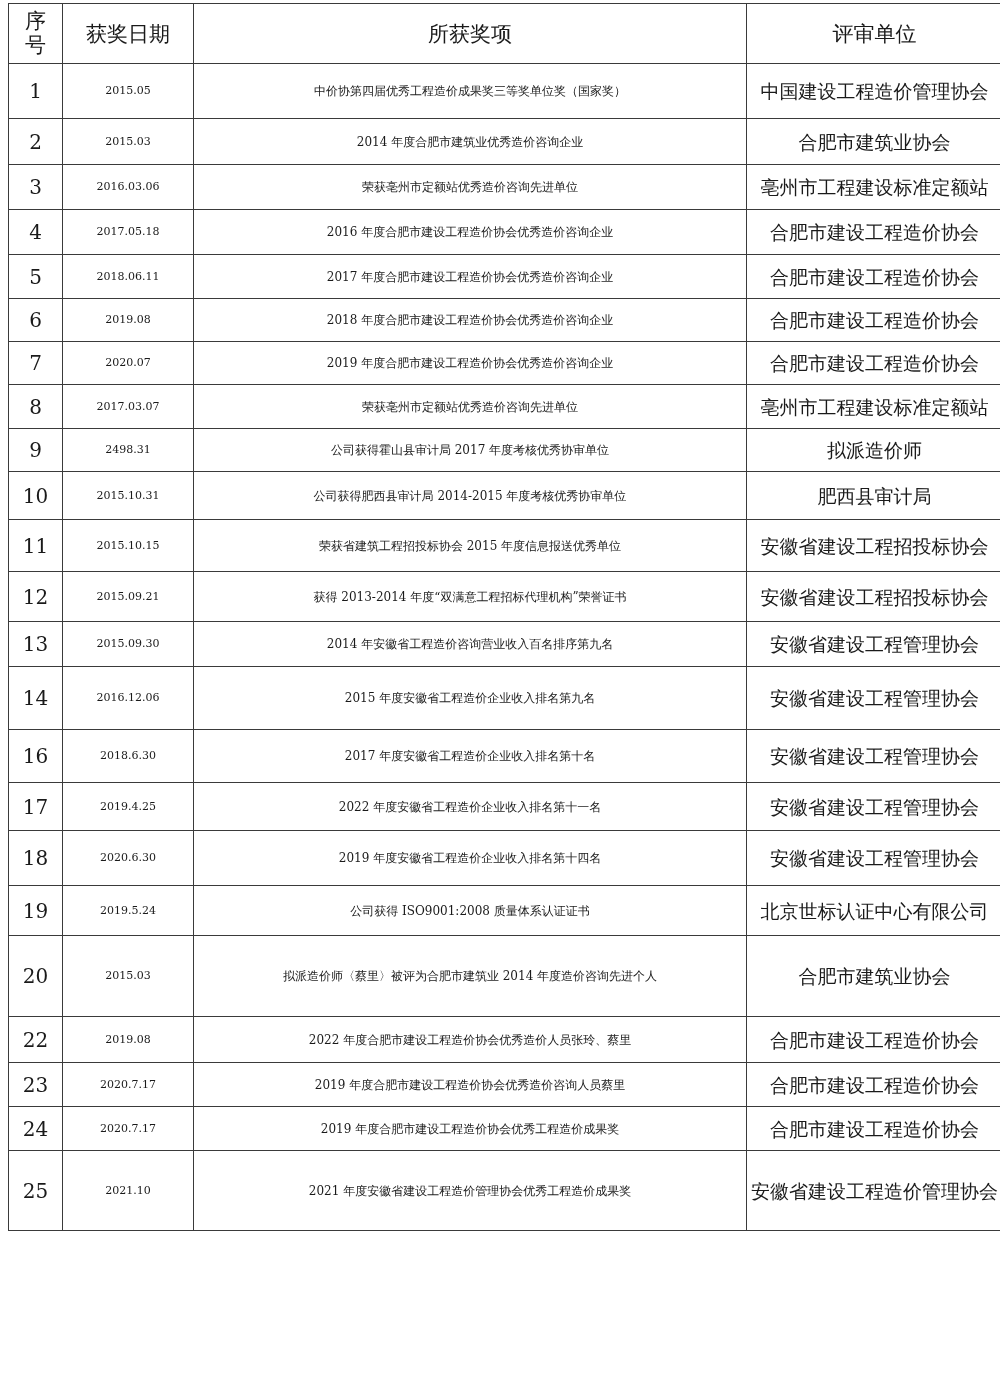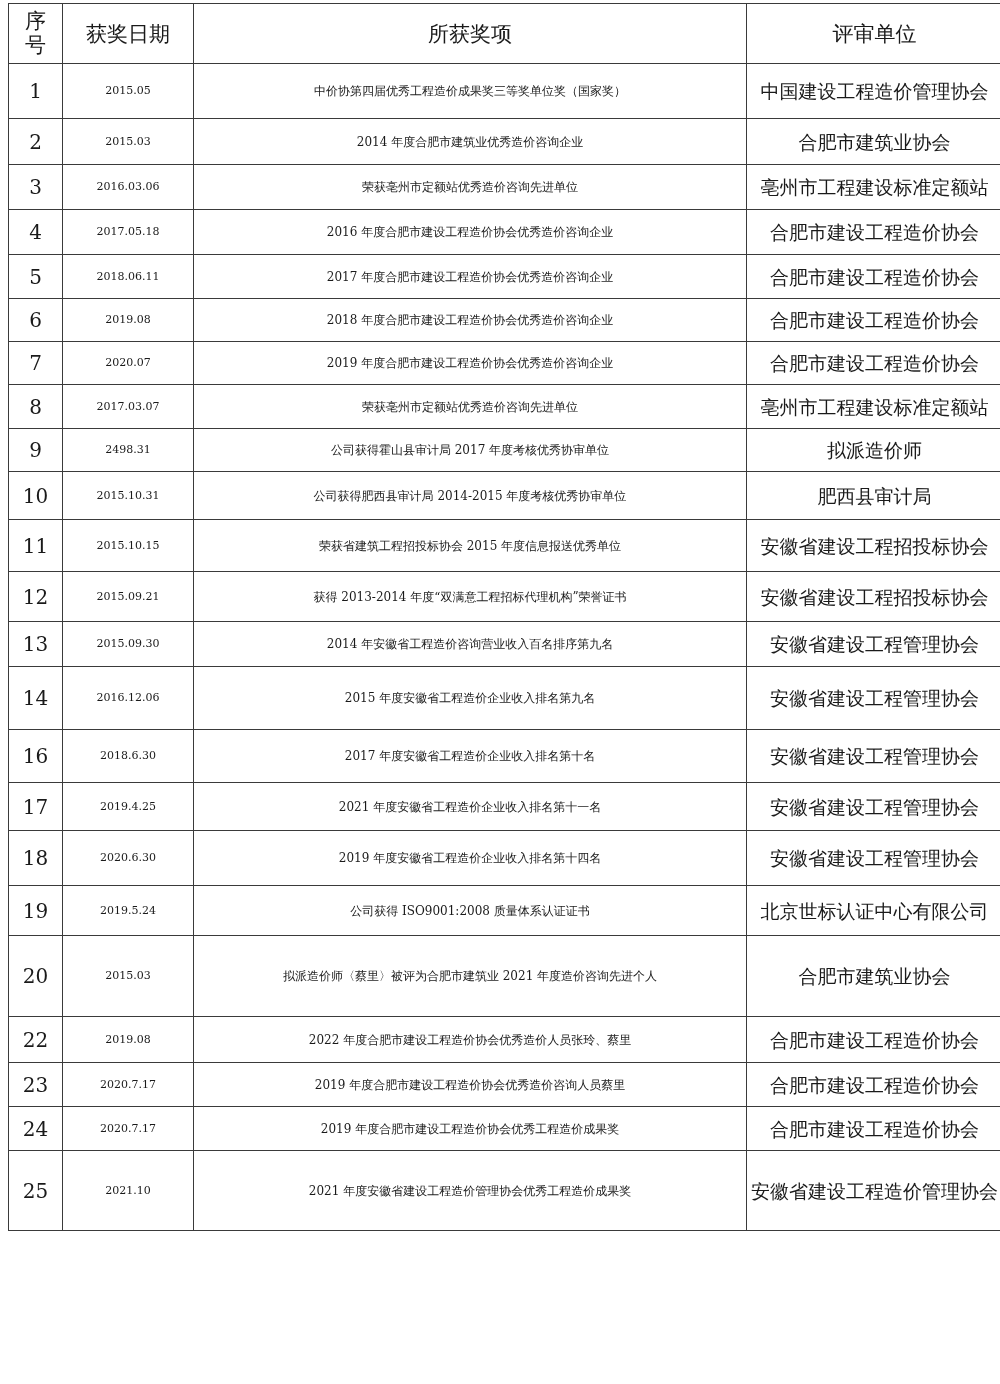--- a/index.html
+++ b/index.html
@@ -134,39 +134,39 @@
       </tr>
       <tr style="height: 53px;">
         <td class="col-no">16</td>
         <td class="col-date">2018.6.30</td>
         <td class="col-award">2017 年度安徽省工程造价企业收入排名第十名</td>
         <td class="col-org">安徽省建设工程管理协会</td>
       </tr>
       <tr style="height: 48px;">
         <td class="col-no">17</td>
         <td class="col-date">2019.4.25</td>
-        <td class="col-award">2021 年度安徽省工程造价企业收入排名第十一名</td>
+        <td class="col-award">2022 年度安徽省工程造价企业收入排名第十一名</td>
         <td class="col-org">安徽省建设工程管理协会</td>
       </tr>
       <tr style="height: 55px;">
         <td class="col-no">18</td>
         <td class="col-date">2020.6.30</td>
         <td class="col-award">2019 年度安徽省工程造价企业收入排名第十四名</td>
         <td class="col-org">安徽省建设工程管理协会</td>
       </tr>
       <tr style="height: 50px;">
         <td class="col-no">19</td>
         <td class="col-date">2019.5.24</td>
         <td class="col-award">公司获得 ISO9001:2008 质量体系认证证书</td>
         <td class="col-org">北京世标认证中心有限公司</td>
       </tr>
       <tr style="height: 81px;">
         <td class="col-no">20</td>
         <td class="col-date">2015.03</td>
-        <td class="col-award">拟派造价师〈蔡里〉被评为合肥市建筑业 2021 年度造价咨询先进个人</td>
+        <td class="col-award">拟派造价师〈蔡里〉被评为合肥市建筑业 2014 年度造价咨询先进个人</td>
         <td class="col-org">合肥市建筑业协会</td>
       </tr>
       <tr style="height: 46px;">
         <td class="col-no">22</td>
         <td class="col-date">2019.08</td>
         <td class="col-award">2022 年度合肥市建设工程造价协会优秀造价人员张玲、蔡里</td>
         <td class="col-org">合肥市建设工程造价协会</td>
       </tr>
       <tr style="height: 44px;">
         <td class="col-no">23</td>

